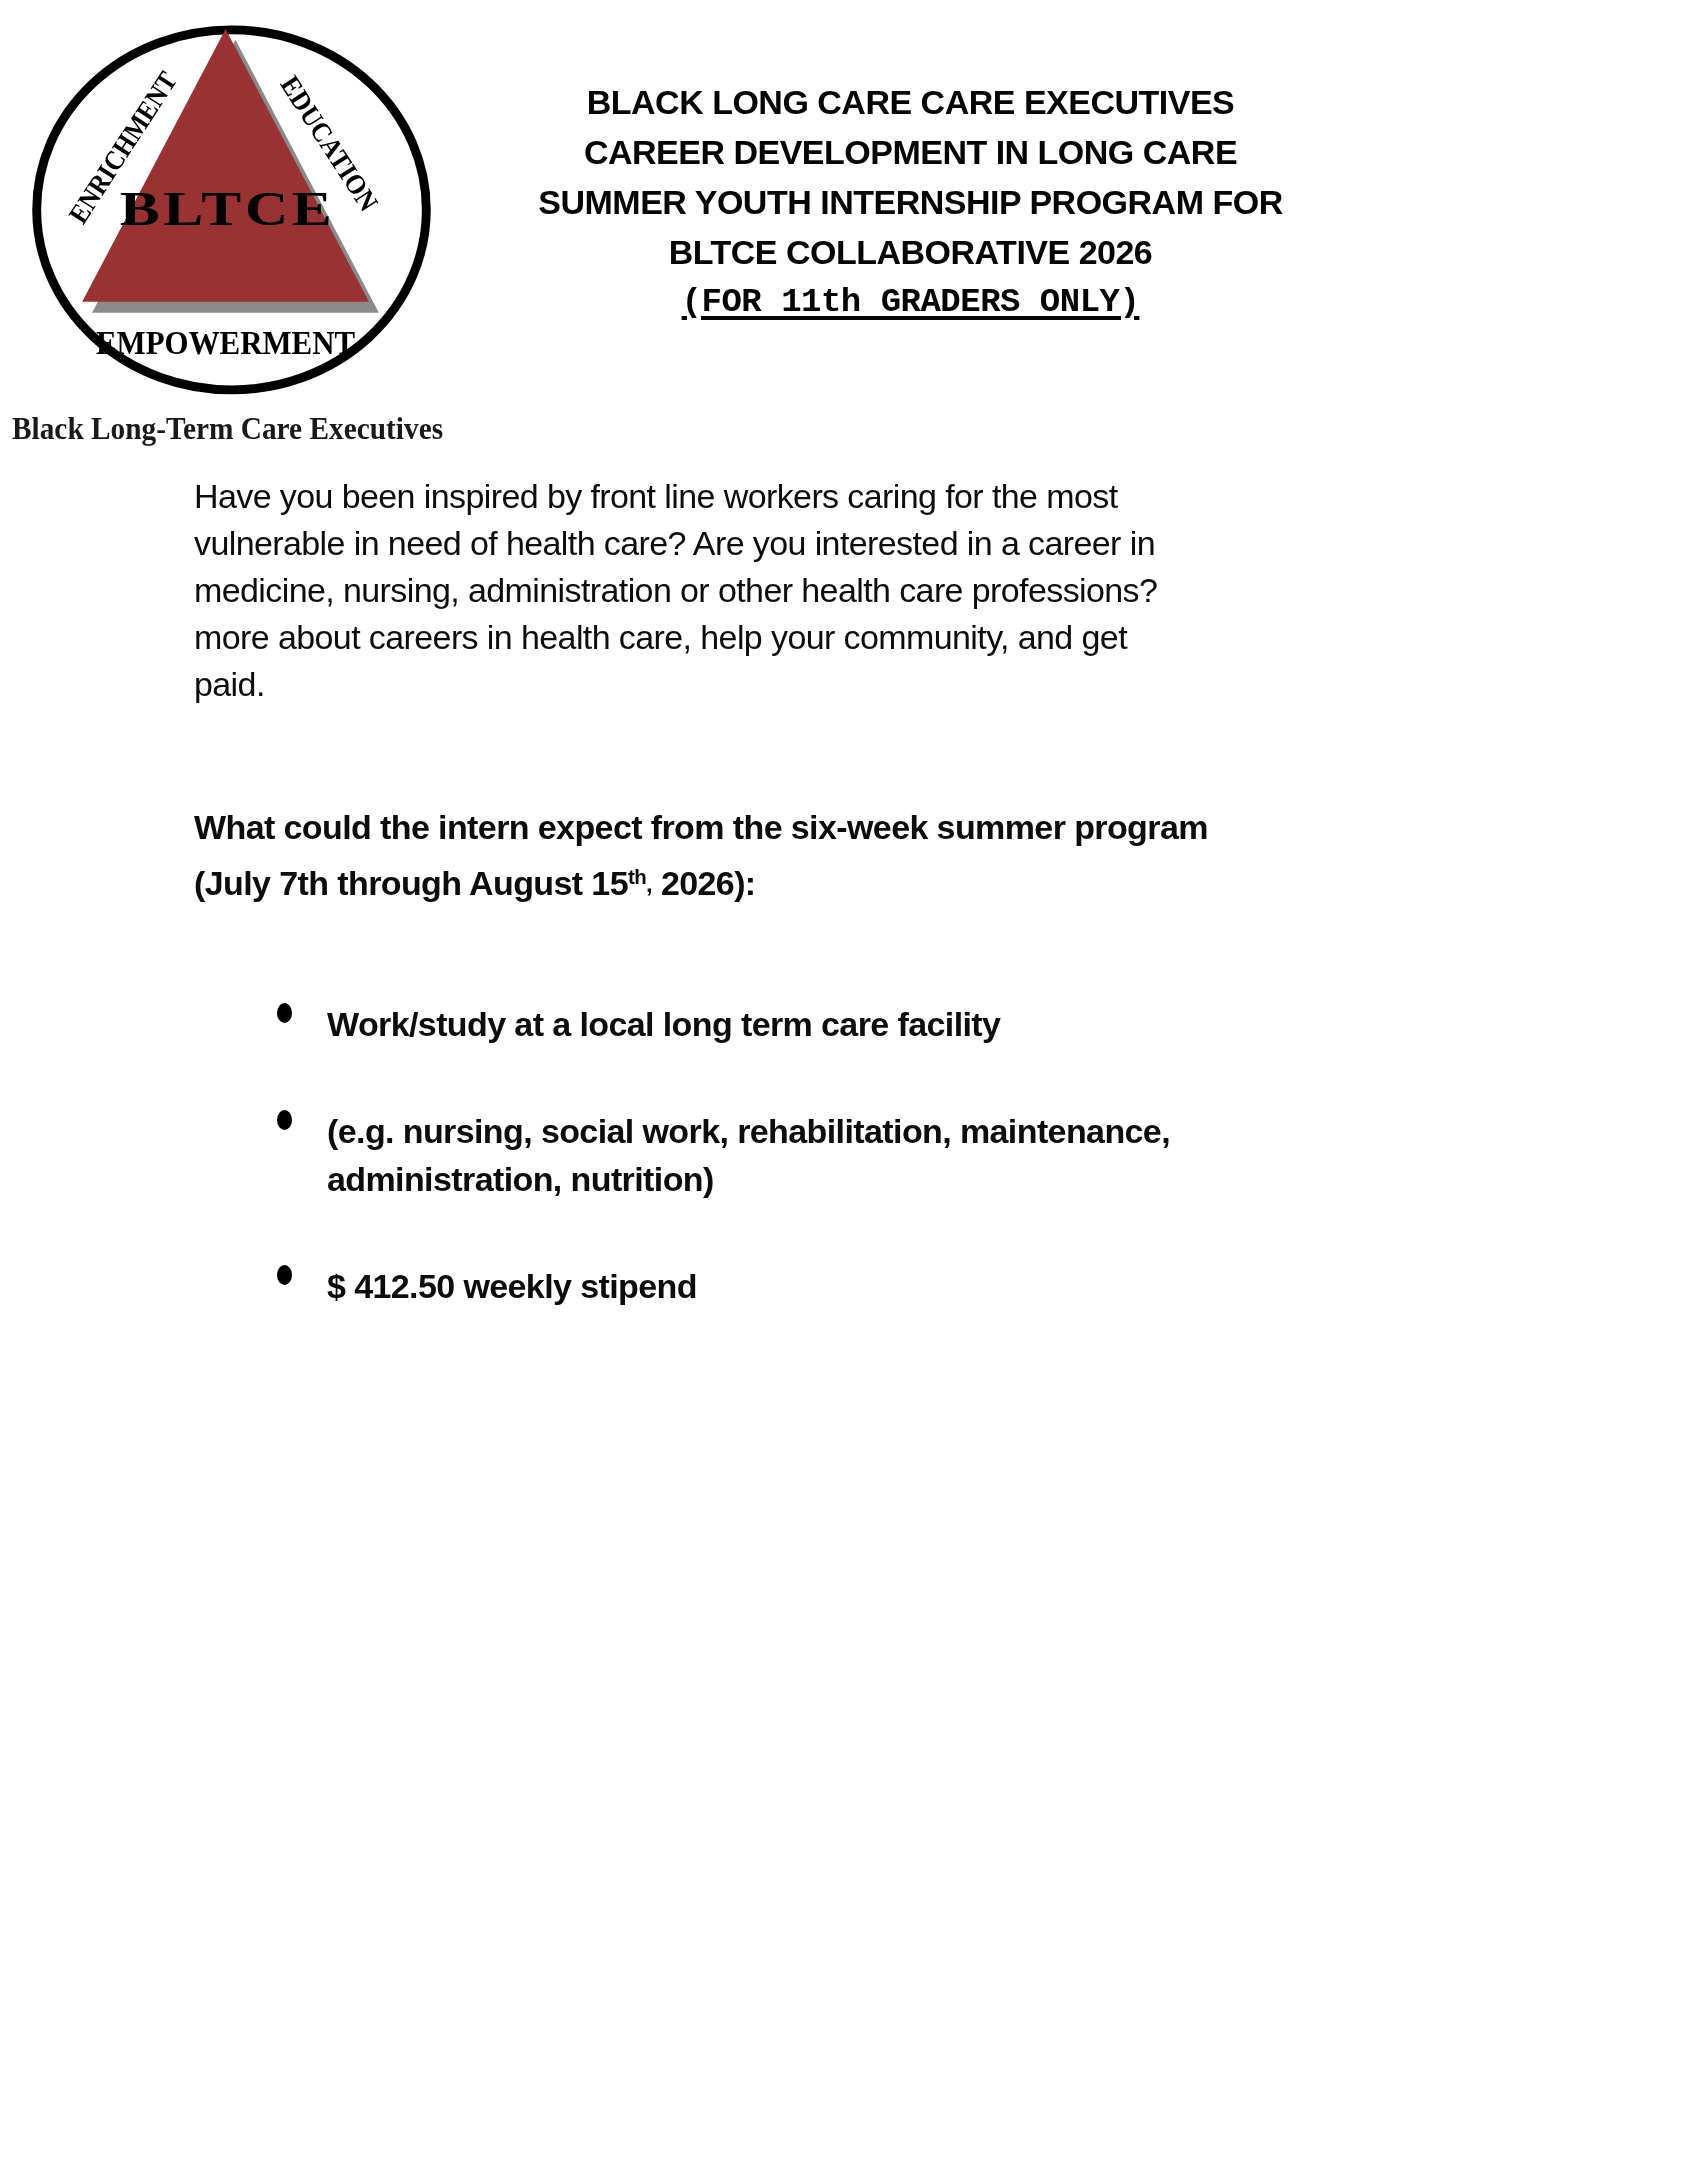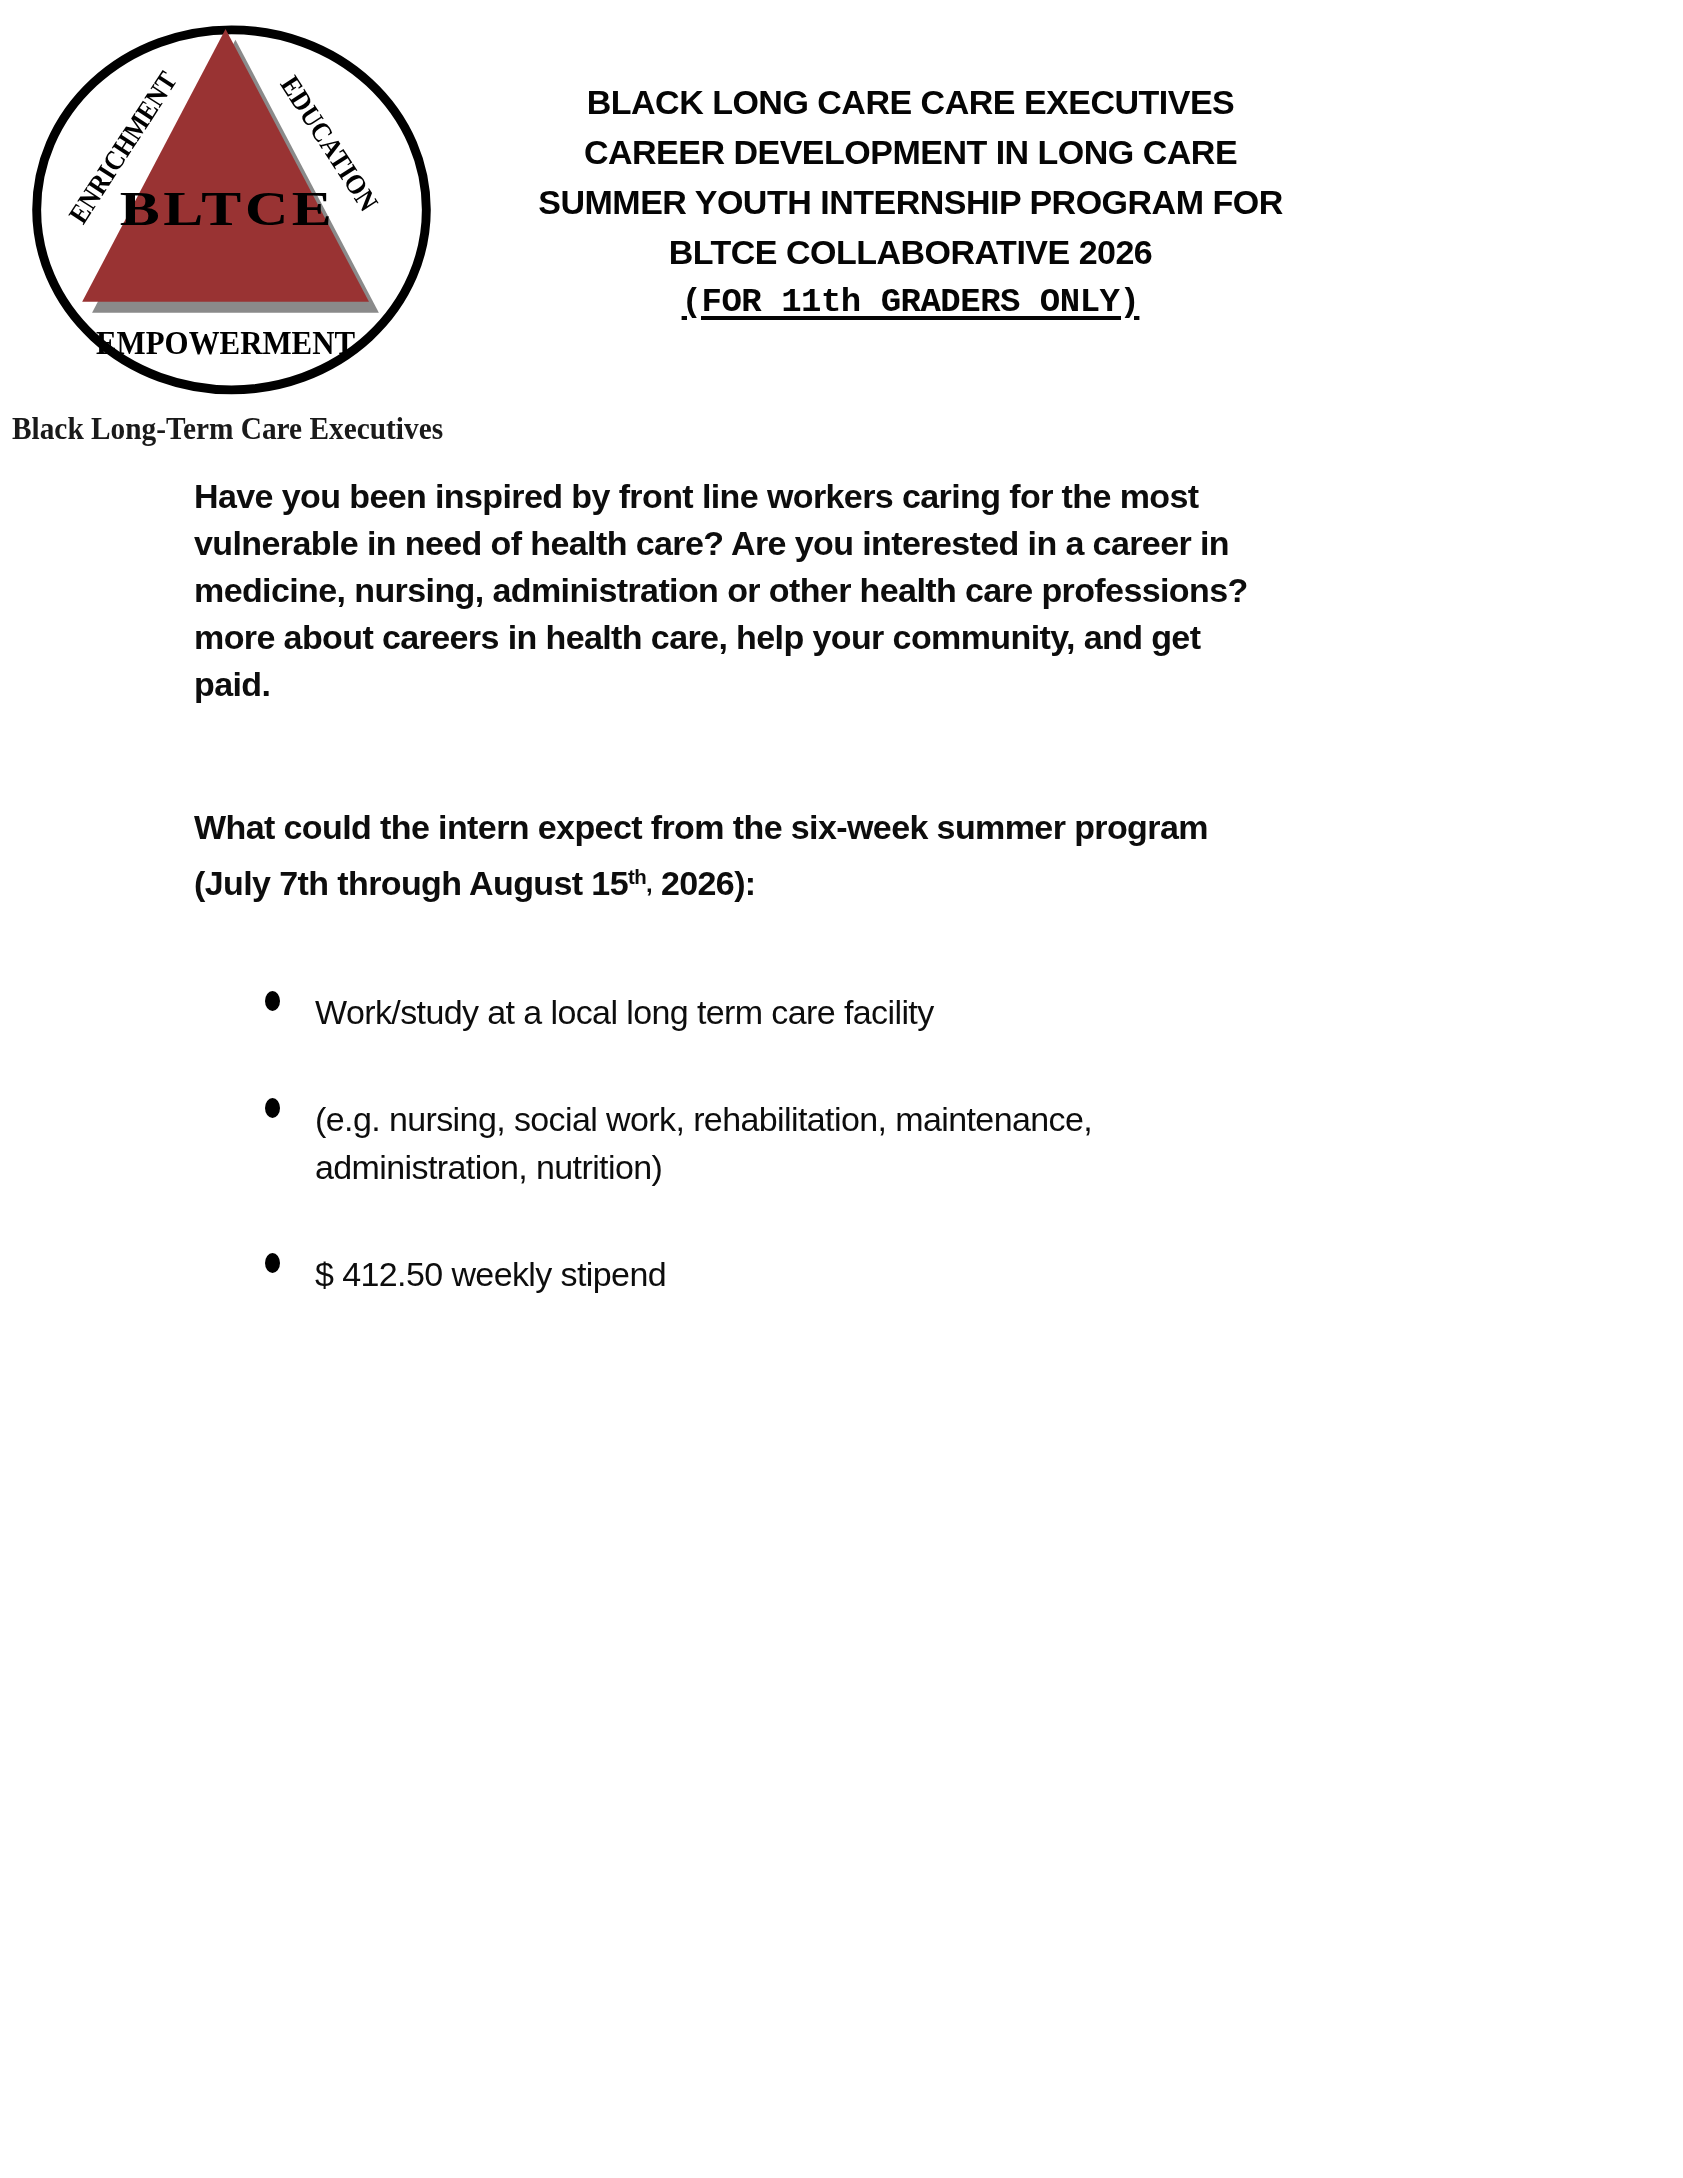--- a/index.html
+++ b/index.html
@@ -26,40 +26,40 @@
   .header-underline{
     text-decoration:underline;
     text-decoration-thickness:4px;
     text-underline-offset:5px;
     font-family:Liberation Mono, monospace;
   }
 
   
   .intro{
     position:absolute;left:194px;top:473px;width:1247px;
-    font-weight:bold;font-size:34px;line-height:47px;
+    font-weight:normal;font-size:34px;line-height:47px;
     letter-spacing:-0.6px;color:#0d0d0d;
   }
   .intro div{white-space:nowrap;}
 
   .expect{
     position:absolute;left:194px;top:802px;width:1247px;
     font-weight:bold;font-size:34px;line-height:50px;
     letter-spacing:-0.6px;color:#0d0d0d;
   }
   .expect div{white-space:nowrap;}
   .sup{font-size:0.6em;vertical-align:0.55em;}
   .sup-comma{font-size:0.7em;vertical-align:0.15em;}
 
   
   .bullets{
     position:absolute;left:265px;top:988px;width:1238px;
-    font-weight:normal;font-size:34px;line-height:48px;
+    font-weight:bold;font-size:34px;line-height:48px;
     letter-spacing:-0.6px;color:#0d0d0d;
-    list-style:none;margin:0;padding:0;
+    list-style:none;margin:12px;padding:0;
   }
   .bullets li{position:relative;padding-left:50px;margin-bottom:59px;}
   .bullets li .dot{
     position:absolute;left:0;top:3px;width:15px;height:20px;
     background:#000;border-radius:50%;
   }
   .bullets li div{white-space:nowrap;}
 </style>
 </head>
 <body>

